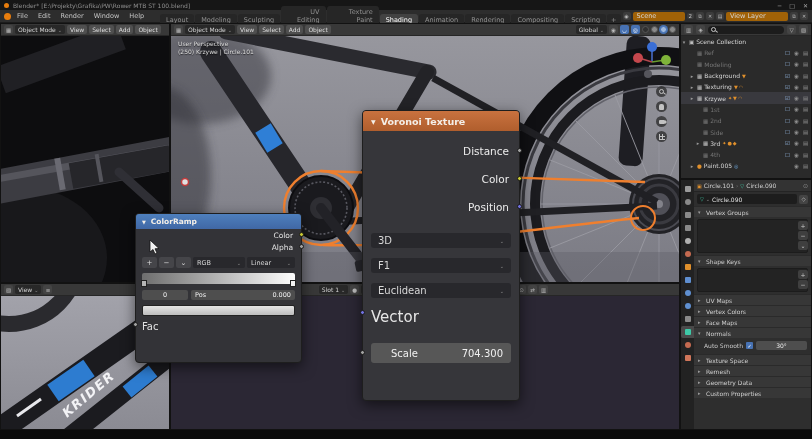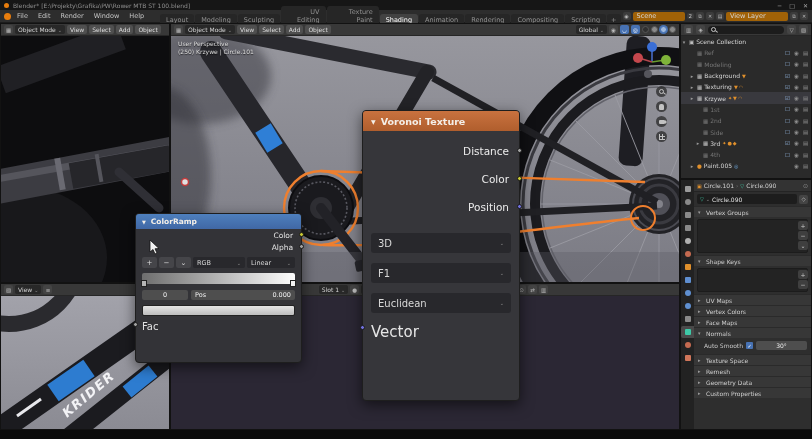--- a/index.html
+++ b/index.html
@@ -118,21 +118,21 @@
             border-radius:3px 3px 0 0;}
   .sock{position:absolute;width:5px;height:5px;border-radius:50%;border:1px solid #1a1a1a;}
   .sock.gray{background:#a1a1a1;} .sock.yellow{background:#c8c832;}
   .sock.purple{background:#7070de;}
 
   .voronoi{left:362px;top:110px;width:158px;height:291px;}
   .voronoi .node-hdr{height:20px;background:linear-gradient(#c9723f,#b05e2d);
                      font-size:9.5px;padding:0 8px;}
   .v-out{height:28px;display:flex;align-items:center;justify-content:flex-end;
          padding-right:10px;font-size:10.5px;color:#ececec;position:relative;}
-  .v-dd{margin:0 8px 10px;height:20px;background:#28282c;border-radius:3px;display:flex;
+  .v-dd{margin:0 8px 10px;height:15px;background:#28282c;border-radius:3px;display:flex;
         align-items:center;justify-content:space-between;padding:0 7px;font-size:10px;
         color:#d8d8d8;}
   .v-lbl{margin:2px 8px 17px;font-size:15px;color:#e6e6e6;position:relative;}
   .v-slider{margin:0 8px 4px;height:20px;border-radius:3px;display:flex;align-items:center;
             justify-content:space-between;padding:0 8px;font-size:10px;position:relative;}
   .v-slider.gray{background:#575757;color:#f0f0f0;}
   .v-slider.blue{background:#4573b3;color:#ffffff;}
   .v-slider .sl{padding-left:12px;}
 
   .colorramp{left:135px;top:213px;width:167px;height:150px;background:#333337;}
@@ -740,19 +740,24 @@
         <span class="carat">⌄</span>
     </div>
     <div class="v-dd">
       <span>Euclidean</span>
         <span class="carat">⌄</span>
     </div>
     <div class="v-lbl">
       <span>Vector</span>
       <span class="sock purple" style="left:-11px;top:2px"></span>
     </div>
+    <div class="v-slider gray">
+      <span class="sl">Scale</span>
+      <span>704.300</span>
+      <span class="sock gray" style="left:-11px;top:7px"></span>
+    </div>
   </div>
 
   <svg class="cursor" style="left:149px;top:239px" width="12" height="16" viewBox="0 0 12 16">
     <path d="M1,1 L1,13 L4,10.5 L6,15 L8,14 L6,9.8 L10,9.5 Z" fill="#f2f2f2" stroke="#111" stroke-width="0.8"></path>
   </svg>
 
 </div>
 
 </body></html>

